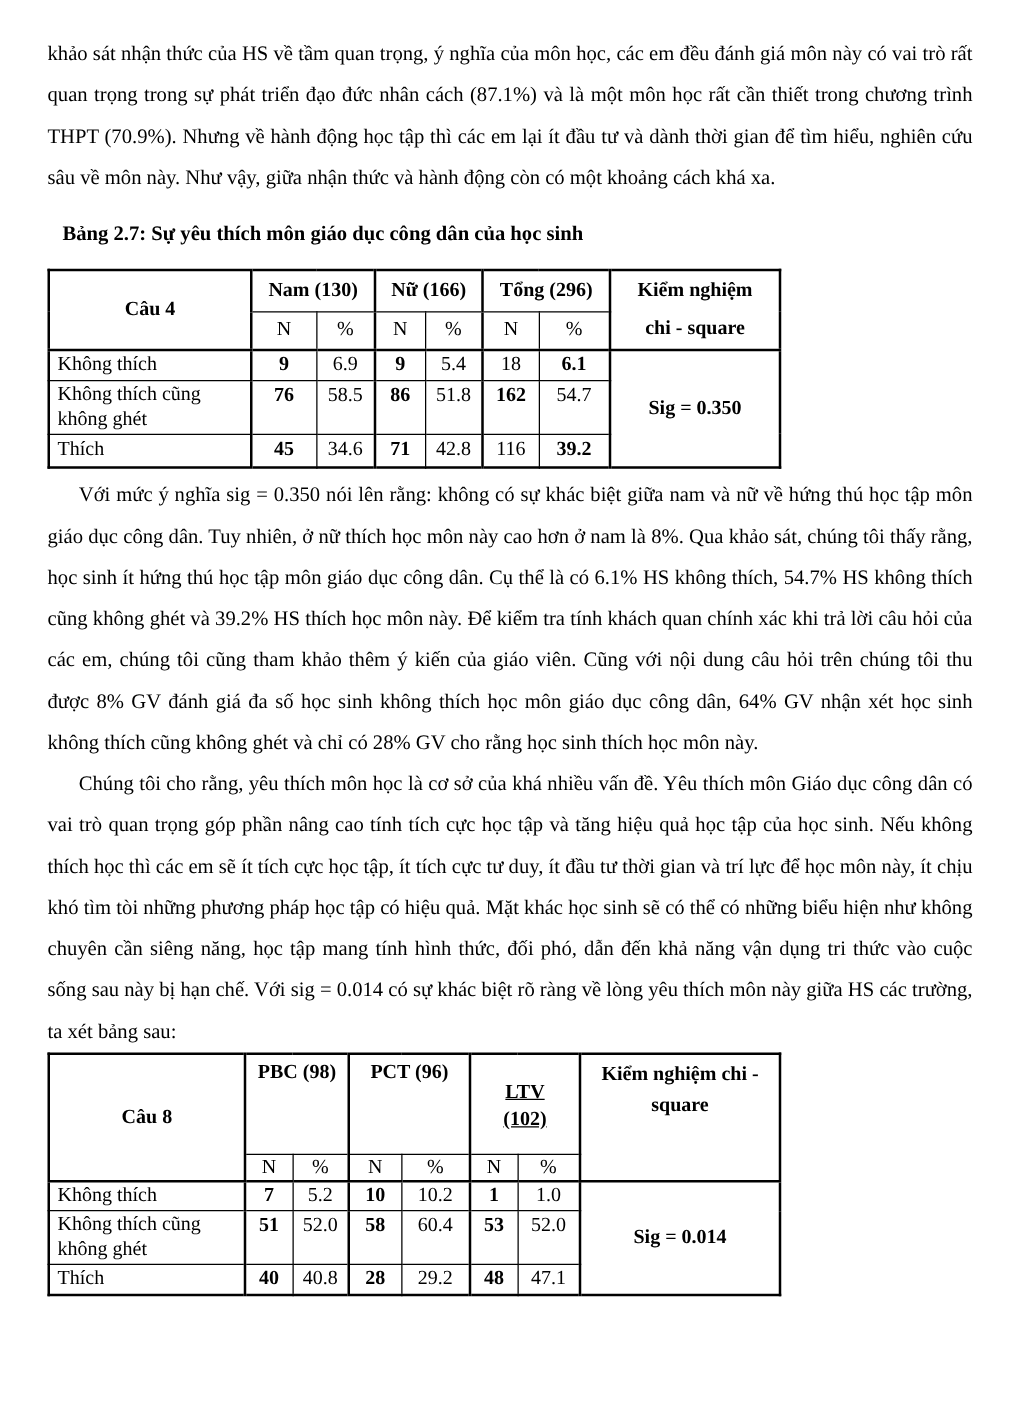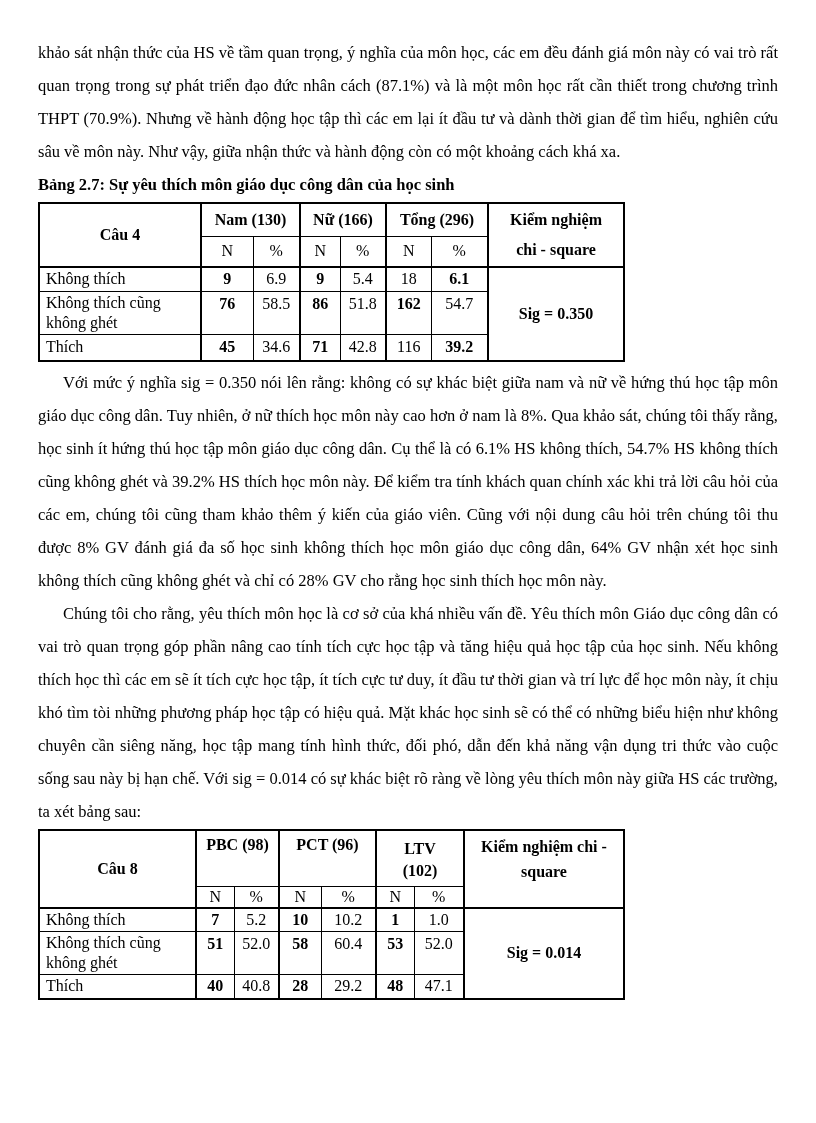--- a/index.html
+++ b/index.html
@@ -1,53 +1,53 @@
 <!DOCTYPE html>
 <html><head>
 <meta charset="utf-8">
 <style>
   html, body { margin: 0; padding: 0; }
   body {
     width: 816px; height: 1123px; overflow: hidden;
     background: #ffffff; color: #000;
     font-family: "Liberation Serif", "DejaVu Serif", serif;
   }
-  .page { padding: 36px 38px 0 38px; }
+  .page { padding: 26px 38px 0 38px; }
 
   .para {
     font-size: 16.5px; line-height: 33px;
     text-align: justify; margin: 0;
   }
   .indent { text-indent: 25px; }
   .mt { margin-top: 4px; }
 
   .caption {
     font-size: 16.5px; line-height: 33px;
-    font-weight: bold; margin: 0;
+    font-weight: bold; margin: 12px;
   }
 
   table.doc {
     border-collapse: collapse; table-layout: fixed;
     border: 2px solid #000; margin-top: 1px;
   }
   .doc td {
     border: 1px solid #000;
     font-size: 16px; line-height: 20px;
     text-align: center; vertical-align: middle;
     padding: 0 2px; overflow: hidden;
   }
   .doc .lbl { text-align: left; padding: 1px 4px 1px 6px; }
   .b  { font-weight: bold; }
   .hb { border-bottom: 2px solid #000 !important; }
   .gl { border-left-width: 2px !important; }
   .sig { font-size: 16.5px; border-radius: 23px; }
 
   .chi1 { width: 112px; margin: 0 auto; line-height: 30px; }
   .chi2 { width: 150px; margin: 0 auto; line-height: 25px; }
-  .narrow { width: 56px; margin: 4px auto; line-height: 22px; }
+  .narrow { width: 56px; margin: 16px auto; line-height: 22px; text-decoration: underline; }
   .t2 .gtop { vertical-align: top; padding-top: 3px; line-height: 22px; }
 </style>
 </head>
 <body>
 
 <div class="page">
 
   <p class="para">khảo sát nhận thức của HS về tầm quan trọng, ý nghĩa của môn học, các em đều đánh giá môn này có vai trò rất quan trọng trong sự phát triển đạo đức nhân cách (87.1%) và là một môn học rất cần thiết trong chương trình THPT (70.9%). Nhưng về hành động học tập thì các em lại ít đầu tư và dành thời gian để tìm hiểu, nghiên cứu sâu về môn này. Như vậy, giữa nhận thức và hành động còn có một khoảng cách khá xa.</p>
 
   <p class="caption">Bảng 2.7: Sự yêu thích môn giáo dục công dân của học sinh</p>

